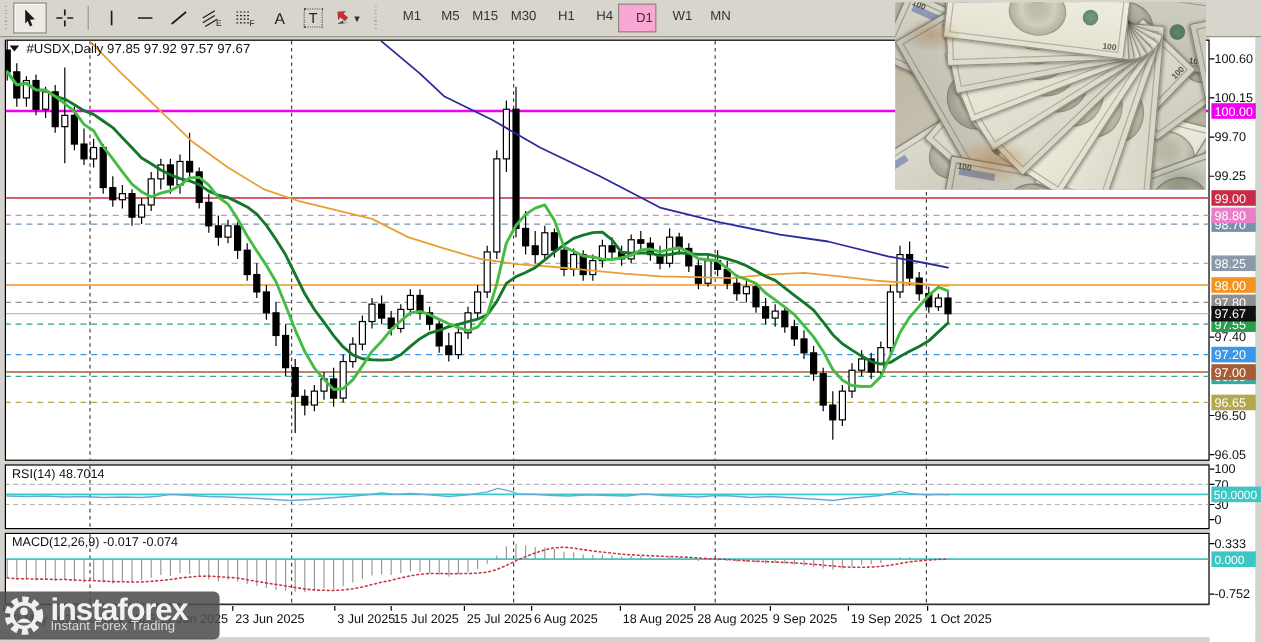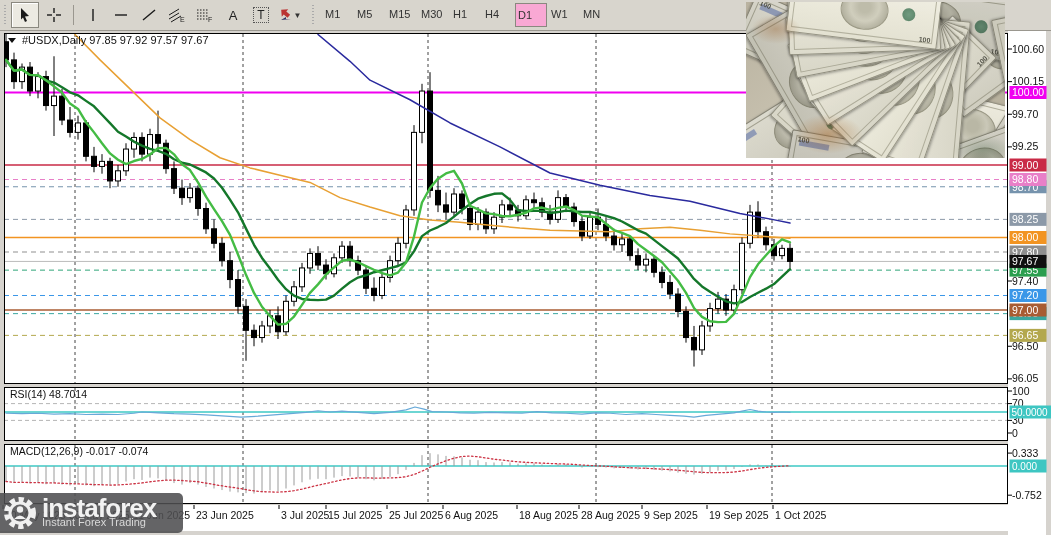--- a/index.html
+++ b/index.html
@@ -6,21 +6,21 @@
   body{width:1051px;height:535px;background:#d6d3ce;overflow:hidden;position:relative;
        font-family:"Liberation Sans",sans-serif;}
   
   .toolbar{position:absolute;left:0;top:0;width:1051px;height:30px;background:#d8d5cd;
            border-bottom:1px solid #9a978f;display:flex;align-items:center;z-index:2;}
   .handle{width:4px;height:20px;margin:0 3px;background-image:repeating-linear-gradient(#aaa 0 1px,transparent 1px 3px);background-size:2px 100%;background-repeat:repeat-y;background-position:1px 0;}
   .tbtn{width:26px;height:24px;margin:0 1px;display:flex;align-items:center;justify-content:center;
         color:#222;font-size:12px;cursor:default;}
   .tbtn.pressed{background:#eceae2;border:1px solid #8a887f;box-shadow:inset 1px 1px 0 #fff;}
   .tsep{width:1px;height:20px;background:#9a978f;margin:0 5px;}
-  .tf{min-width:26px;height:22px;padding:0 2px;display:flex;align-items:center;justify-content:flex-start;
+  .tf{min-width:26px;height:22px;padding:0 2px;display:flex;align-items:center;justify-content:flex-end;
       font-size:11px;color:#333;margin:0 1px;}
   .tf.active{background:#f9a8d4;border:1px solid #8a887f;}
   .caret{font-size:8px;color:#333;margin-left:1px;}
   
   #chart-svg{position:absolute;left:0;top:30px;z-index:1;}
   
   #money-photo{position:absolute;left:746px;top:2px;width:259px;height:156px;overflow:hidden;
                background:linear-gradient(135deg,#b9b2a0,#c8c2b0 40%,#b3ac98);z-index:5;}
   .bill{position:absolute;width:150px;height:60px;background:linear-gradient(#e7e5d9,#d8d6c7);
         border:1px solid #8f8d7e;border-radius:2px;box-shadow:0 1px 3px rgba(0,0,0,.38);}

